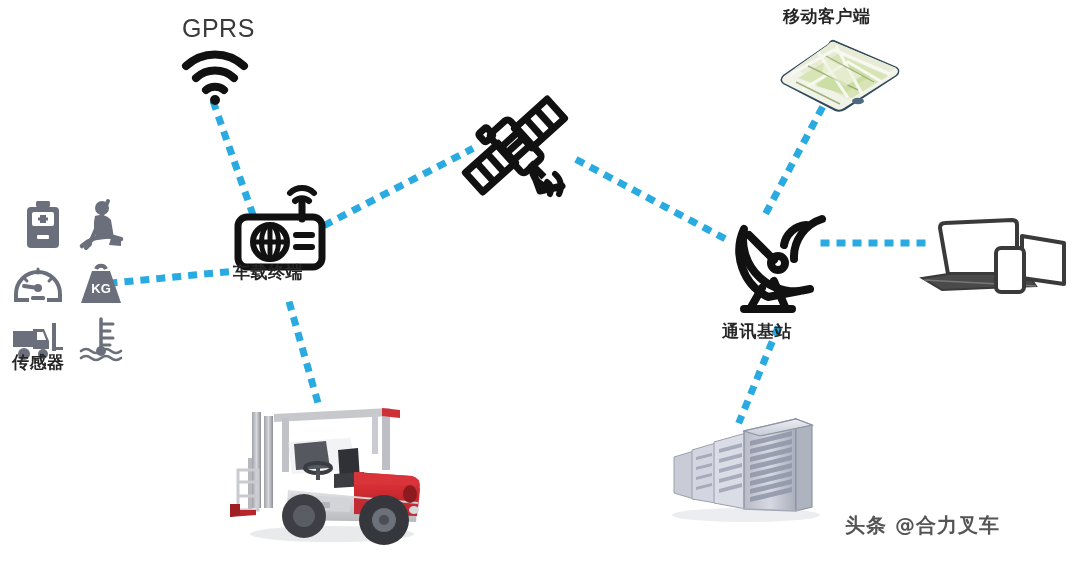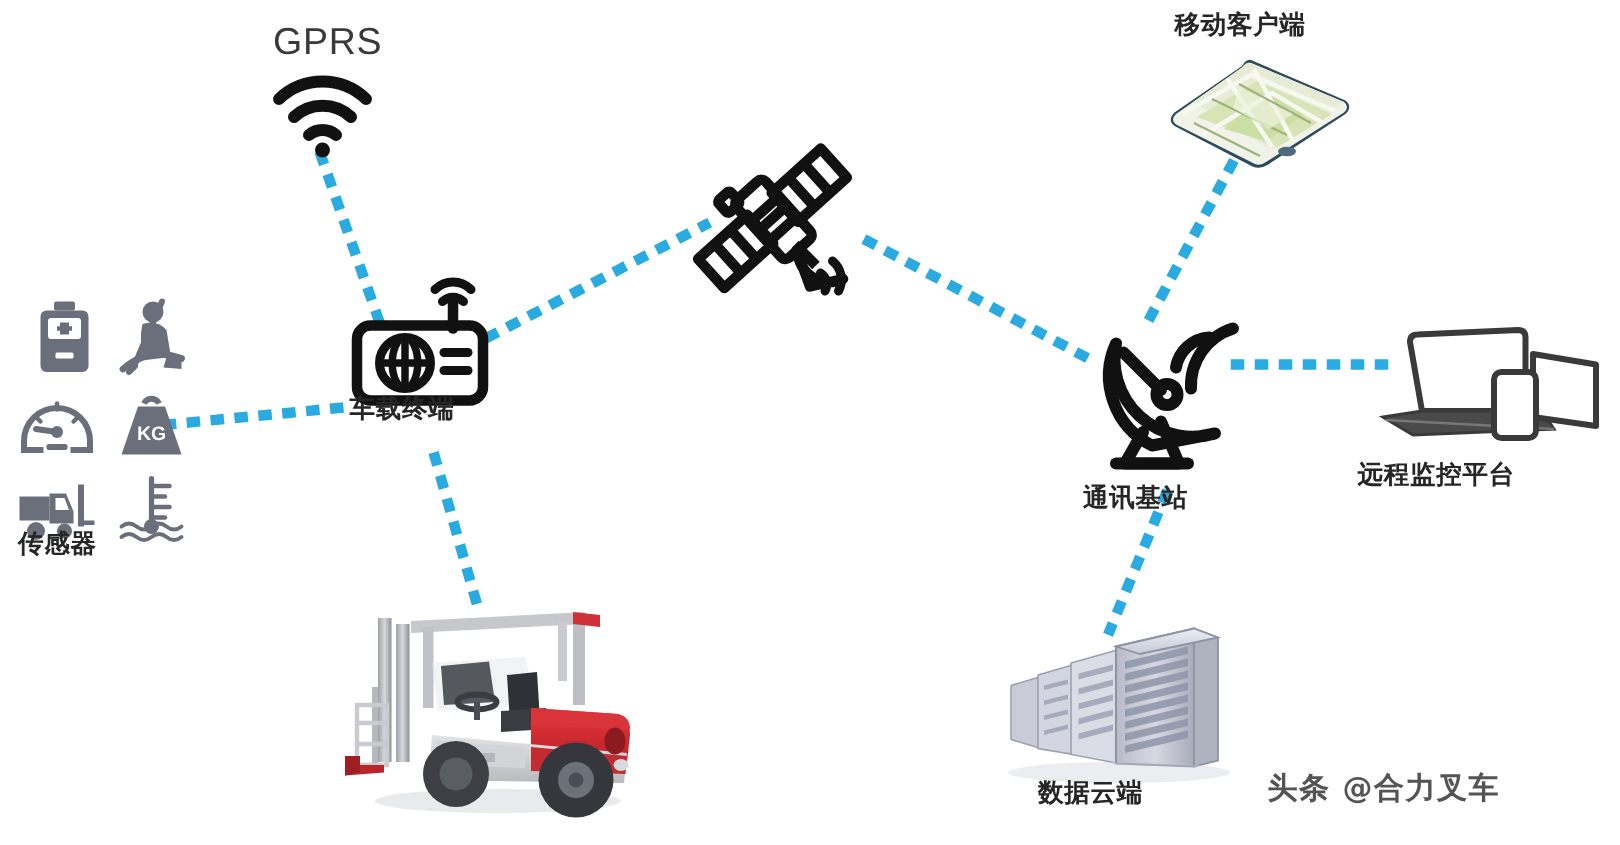--- a/index.html
+++ b/index.html
@@ -234,21 +234,20 @@
       <path d="M4 66 L30 62 L110 62 L118 74 L24 78 Z" fill="none" stroke="#3a3a3a" stroke-width="2"></path>
       <path d="M6 68 L118 74" stroke="#777777" stroke-width="1.6" fill="none"></path>
 
       <path d="M104 24 L146 31 L146 72 L104 66 Z" fill="#ffffff" stroke="#3a3a3a" stroke-width="4" stroke-linejoin="round"></path>
       <path d="M108 30 L142 36 L142 66 L108 61 Z" fill="#ffffff" stroke="none"></path>
 
       <rect x="78" y="36" width="28" height="44" rx="5" ry="5" fill="#ffffff" stroke="#3a3a3a" stroke-width="4"></rect>
       <rect x="82" y="42" width="20" height="31" fill="#ffffff" stroke="none"></rect>
     </svg>
   </div>
-  <div class="label label-cn" style="left:905px; top:305px;">远程监控平台</div>
 
   <div class="node" style="left:662px; top:415px;">
     <svg class="iconsvg" width="160" height="110" viewBox="0 0 160 110" xmlns="http://www.w3.org/2000/svg">
       <defs>
         <linearGradient id="rackface" x1="0" y1="0" x2="1" y2="0">
           <stop offset="0" stop-color="#b9bcc8"></stop>
           <stop offset="0.5" stop-color="#d6d9e2"></stop>
           <stop offset="1" stop-color="#a9adba"></stop>
         </linearGradient>
         <linearGradient id="racktop" x1="0" y1="0" x2="0" y2="1">
@@ -286,21 +285,20 @@
         <path d="M57 74 L80 68 L80 72 L57 78 Z"></path>
         <path d="M34 42 L50 38 L50 41 L34 45 Z"></path>
         <path d="M34 52 L50 48 L50 51 L34 55 Z"></path>
         <path d="M34 62 L50 58 L50 61 L34 65 Z"></path>
         <path d="M34 72 L50 68 L50 71 L34 75 Z"></path>
       </g>
 
       <ellipse cx="84" cy="100" rx="74" ry="7" fill="#c8ccd6" opacity="0.35"></ellipse>
     </svg>
   </div>
-  <div class="label label-cn" style="left:692px; top:517px;">数据云端</div>
 
   <div class="node" style="left:0; top:0; width:140px; height:420px;">
     <div class="sensor-grid">
 
       <div class="sensor-cell">
         <svg class="iconsvg" width="40" height="50" viewBox="0 0 40 50" xmlns="http://www.w3.org/2000/svg">
           <rect x="13" y="1" width="14" height="6" rx="1.5" fill="#6b6f7b"></rect>
           <rect x="4" y="7" width="32" height="41" rx="4" fill="#6b6f7b"></rect>
           <rect x="9" y="12" width="22" height="14" rx="2" fill="#ffffff"></rect>
           <rect x="17" y="15" width="6" height="8" fill="#6b6f7b"></rect>

